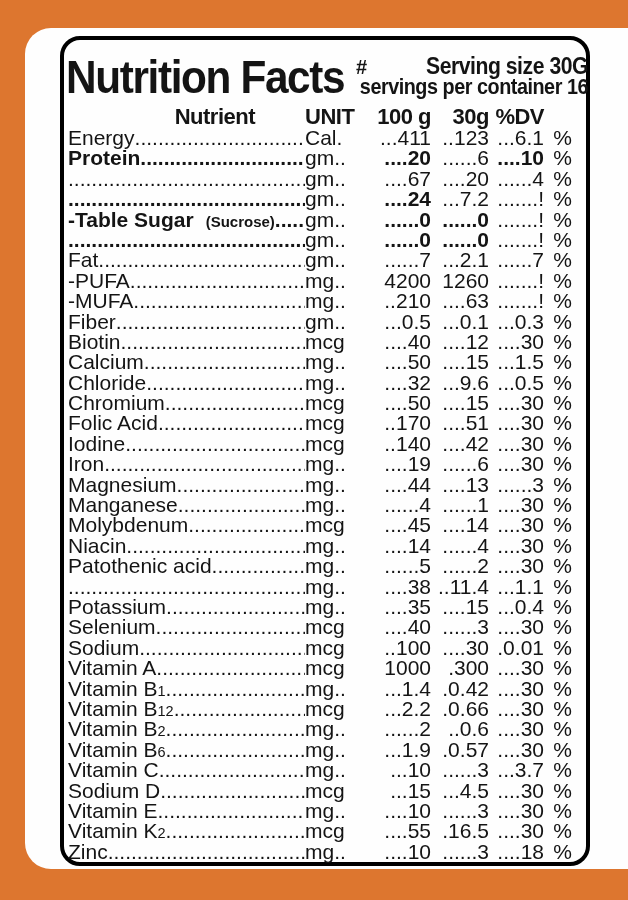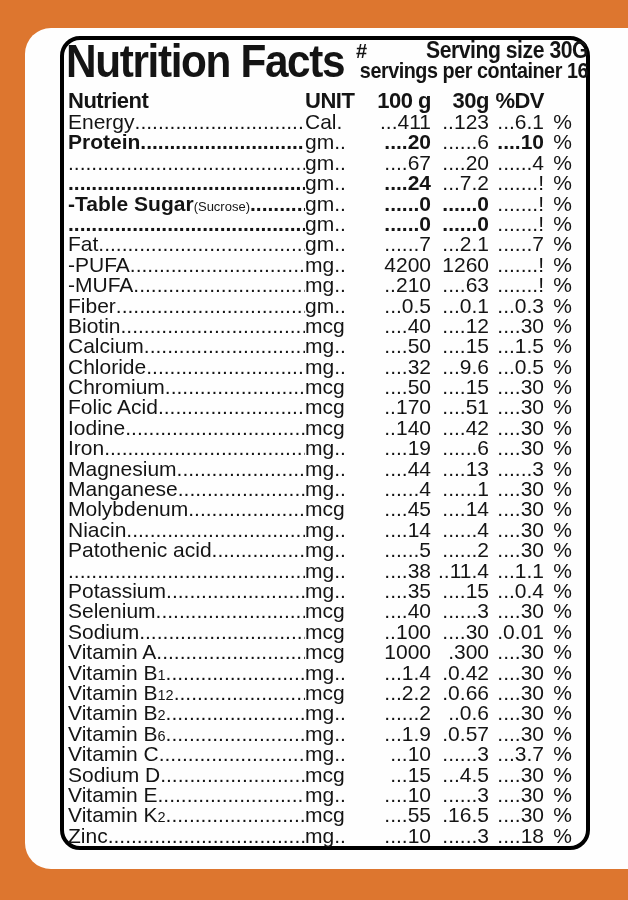--- a/index.html
+++ b/index.html
@@ -9,49 +9,49 @@
     font-family:"Liberation Sans",sans-serif;color:#141414;
   }
   .panel{
     position:absolute;left:25px;top:28px;right:0;height:841px;
     background:#FEFEFE;border-radius:26px 0 0 26px;
   }
   .box{
     position:absolute;left:35px;top:8px;
     width:504px;height:806px;
     border:4px solid #000;border-radius:20px;
-    padding:0 14px 0 4px;
+    padding:16px 14px 0 4px;
   }
   .head{position:relative;height:50px;}
   .title{
     position:absolute;left:-2px;top:-3px;
     font-weight:bold;font-size:47px;line-height:48px;letter-spacing:-1.5px;
     transform:scaleX(0.9);transform-origin:0 0;white-space:nowrap;
   }
   .hash{position:absolute;left:288px;top:0;font-weight:bold;font-size:20px;}
   .serv{
     position:absolute;right:-16px;top:-1px;text-align:right;font-weight:bold;
     transform:scaleX(0.92);transform-origin:100% 0;white-space:nowrap;
   }
   .serv .l1{display:block;font-size:23px;line-height:22px;letter-spacing:-0.5px;}
   .serv .l2{display:block;font-size:21.5px;line-height:20px;letter-spacing:-0.5px;}
   .cols{display:flex;font-weight:bold;font-size:22px;height:22px;line-height:21px;letter-spacing:-0.5px;}
-  .cols .cname{flex:1;text-align:left;padding-right:50px;}
+  .cols .cname{flex:1;text-align:right;padding-right:50px;}
   .rows{}
   .row{display:flex;font-size:21px;height:20.4px;line-height:20.2px;white-space:nowrap;}
   .name{flex:none;}
   .leader{flex:1 1 0;overflow:hidden;min-width:0;}
   .unit{width:54px;flex:none;}
   .v100{width:72px;flex:none;text-align:right;}
   .v30{width:58px;flex:none;text-align:right;}
   .dv{width:55px;flex:none;text-align:right;}
   .pct{width:28px;flex:none;text-align:right;}
   .b{font-weight:bold;}
   .sub{font-size:14.5px;}
-  .suffix{font-size:13px;font-weight:normal;}
+  .suffix{font-size:15px;font-weight:bold;margin-left:12px;}
 </style>
 </head>
 <body>
 
 <div class="panel">
   <div class="box">
 
     <div class="head">
       <div class="title">Nutrition Facts</div>
       <div class="hash">#</div>

